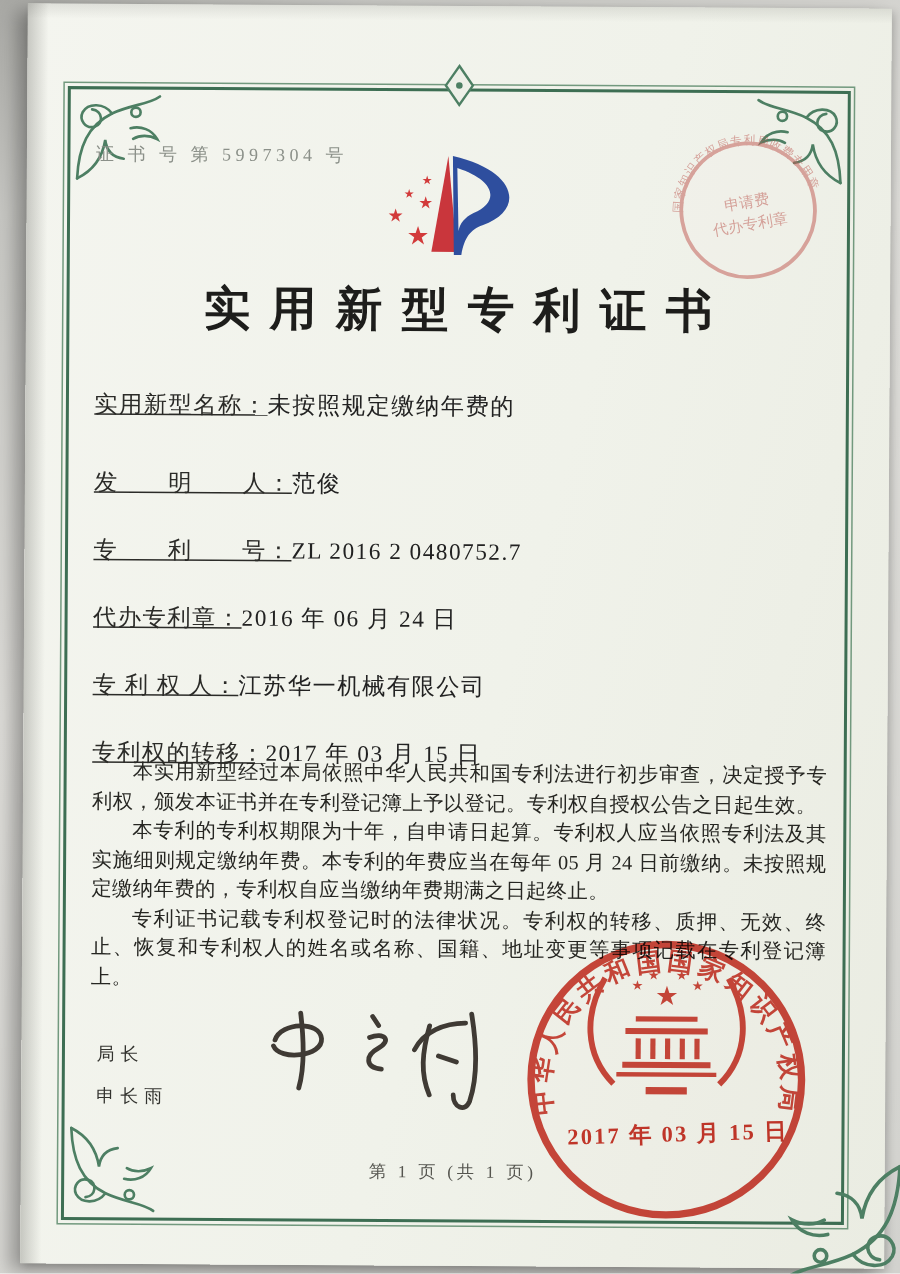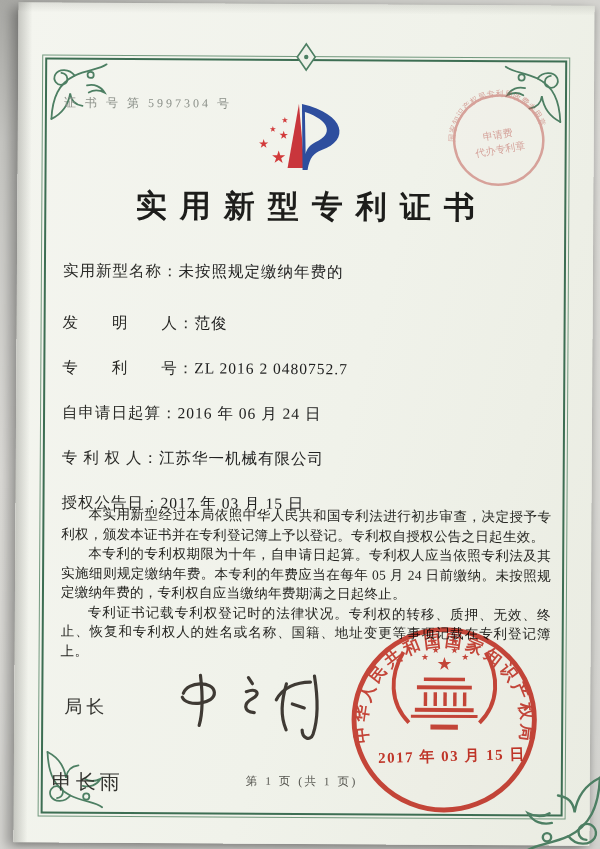--- a/index.html
+++ b/index.html
@@ -37,31 +37,31 @@
   .fee-seal{position:absolute;left:428px;top:82px;width:106px;height:106px;
     opacity:.55;transform:rotate(-10deg);}
 
   .title{position:absolute;left:0;right:0;top:182px;text-align:center;
     font-size:31px;font-weight:600;letter-spacing:13px;color:#1d1d1b;text-indent:13px;}
 
   .fields{position:absolute;left:46px;right:40px;top:256px;}
   .field-row{font-size:15.5px;color:#2b2b28;line-height:23px;margin-bottom:22px;
     letter-spacing:1px;}
   .field-row:first-child{margin-bottom:29px;}
-  .field-label{color:#2b2b28;}
+  .field-label{color:#2b2b28;text-decoration:underline;}
   .field-value{color:#222;}
 
   .paragraphs{position:absolute;left:46px;right:40px;top:502px;}
   .paragraphs p{margin:0;font-size:13.5px;line-height:19.5px;color:#262622;
     text-align:justify;text-indent:2em;letter-spacing:.3px;}
 
-  .director-title{position:absolute;left:50px;top:692px;font-size:18px;
+  .director-title{position:absolute;left:50px;top:692px;font-size:12px;
     letter-spacing:4px;color:#33332f;}
-  .director-name{position:absolute;left:38px;top:720px;font-size:20px;
-    letter-spacing:4px;color:#33332f;margin-top:46px;}
+  .director-name{position:absolute;left:50px;top:720px;font-size:12px;
+    letter-spacing:4px;color:#33332f;}
   .signature{position:absolute;left:150px;top:666px;width:215px;height:88px;}
 
   .grand-seal{position:absolute;left:332px;top:614px;width:196px;height:196px;
     mix-blend-mode:multiply;opacity:.92;}
   .seal-date{position:absolute;left:338px;top:742px;width:200px;text-align:center;
     font-size:15px;font-weight:bold;color:#ce392d;letter-spacing:1.5px;
     transform:rotate(-2deg);mix-blend-mode:multiply;}
 
   .footer{position:absolute;left:0;right:0;top:770px;text-align:center;
     font-size:11.5px;letter-spacing:2.5px;color:#55554f;}
@@ -145,27 +145,27 @@
     <div class="field-row">
       <span class="field-label">实用新型名称：</span><span class="field-value">未按照规定缴纳年费的</span>
     </div>
     <div class="field-row">
       <span class="field-label">发　　明　　人：</span><span class="field-value">范俊</span>
     </div>
     <div class="field-row">
       <span class="field-label">专　　利　　号：</span><span class="field-value">ZL 2016 2 0480752.7</span>
     </div>
     <div class="field-row">
-      <span class="field-label">自申请日起算：</span><span class="field-value">2016 年 06 月 24 日</span>
+      <span class="field-label">代办专利章：</span><span class="field-value">2016 年 06 月 24 日</span>
     </div>
     <div class="field-row">
       <span class="field-label">专 利 权 人：</span><span class="field-value">江苏华一机械有限公司</span>
     </div>
     <div class="field-row">
-      <span class="field-label">授权公告日：</span><span class="field-value">2017 年 03 月 15 日</span>
+      <span class="field-label">专利权的转移：</span><span class="field-value">2017 年 03 月 15 日</span>
     </div>
   </div>
 
   <div class="paragraphs">
     <p>本实用新型经过本局依照中华人民共和国专利法进行初步审查，决定授予专利权，颁发本证书并在专利登记簿上予以登记。专利权自授权公告之日起生效。</p>
     <p>本专利的专利权期限为十年，自申请日起算。专利权人应当依照专利法及其实施细则规定缴纳年费。本专利的年费应当在每年 05 月 24 日前缴纳。未按照规定缴纳年费的，专利权自应当缴纳年费期满之日起终止。</p>
     <p>专利证书记载专利权登记时的法律状况。专利权的转移、质押、无效、终止、恢复和专利权人的姓名或名称、国籍、地址变更等事项记载在专利登记簿上。</p>
   </div>
 
   <div class="director-title">局长</div>

